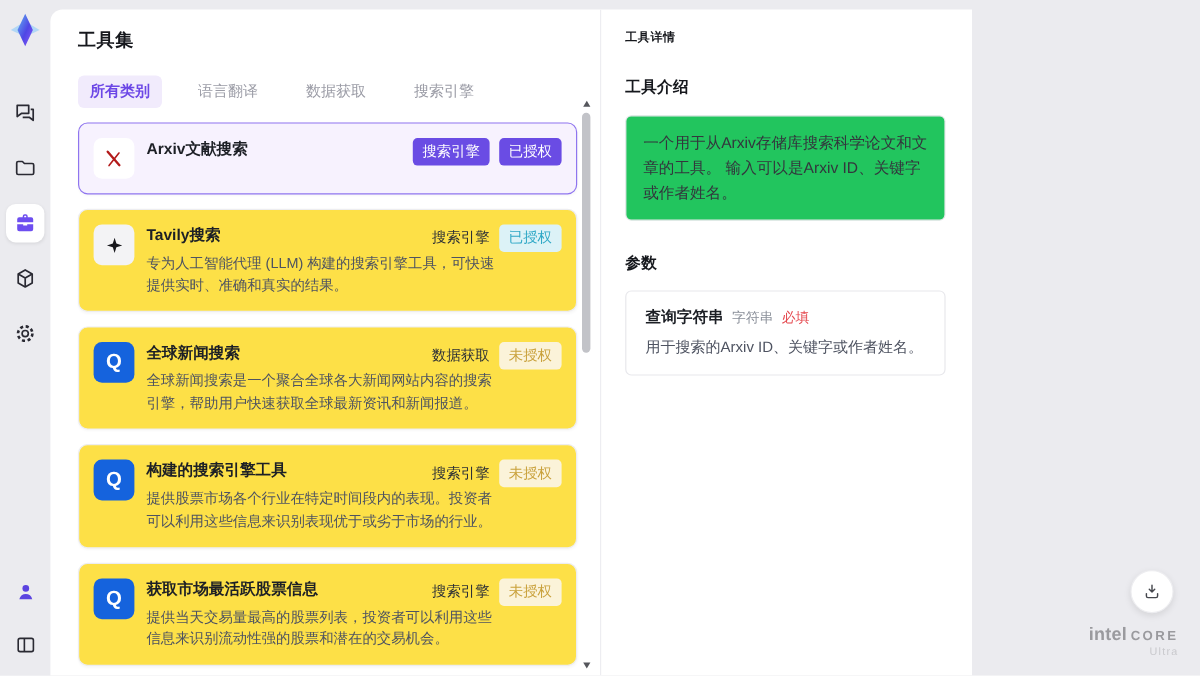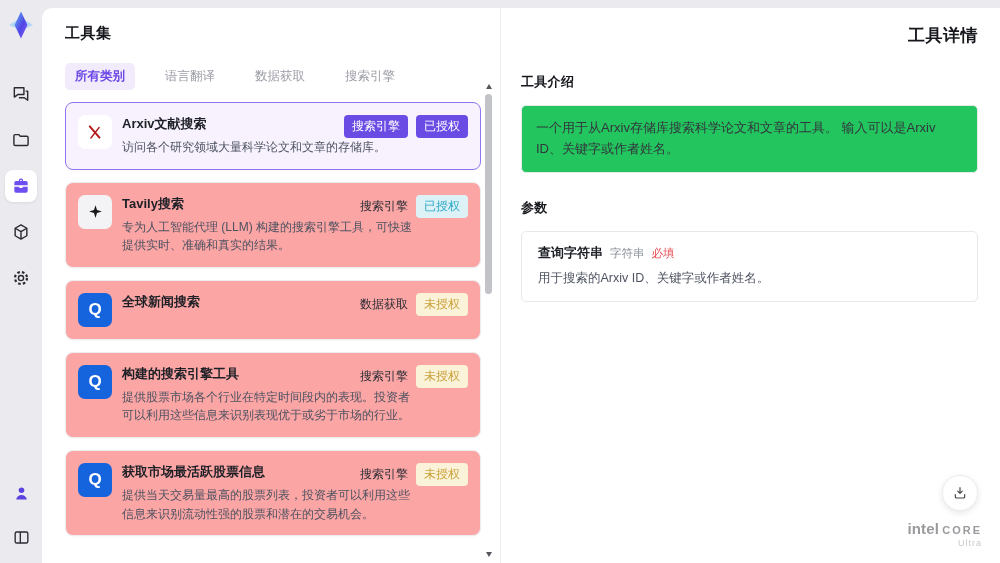--- a/index.html
+++ b/index.html
@@ -19,34 +19,34 @@
   .rail-icons { margin-top:36px; display:flex; flex-direction:column; gap:14px; align-items:center; }
   .rail-btn {
     width:32px; height:32px; border:none; background:transparent; border-radius:8px;
     display:flex; align-items:center; justify-content:center; cursor:pointer;
   }
   .rail-btn.active { background:#ffffff; box-shadow:0 1px 3px rgba(0,0,0,.08); }
   .rail-bottom { margin-top:auto; margin-bottom:10px; display:flex; flex-direction:column; gap:12px; align-items:center; }
 
   
   .surface {
-    position:absolute; left:42px; top:8px; width:958px; height:555px;
+    position:absolute; left:42px; top:8px; width:768px; height:555px;
     background:#ffffff; border-radius:10px 0 0 0; display:flex; overflow:hidden;
   }
 
   
   .list-pane { position:relative; width:458px; height:100%; padding:16px 0 0 23px; }
   .pane-title { font-size:15px; font-weight:bold; letter-spacing:.5px; }
   .tabs { display:flex; align-items:center; gap:20px; margin-top:20px; }
   .tab { font-size:12.5px; color:#9b9ca6; background:transparent; border:none; padding:5px 10px; border-radius:5px; cursor:pointer; }
   .tab.active { color:#6c47e6; background:#f1ebfc; font-weight:bold; }
 
   .cards { margin-top:12px; width:416px; display:flex; flex-direction:column; gap:12px;justify-content:flex-end; }
   .card {
-    position:relative; background:#fca5a5; border:1px solid #ededf0; border-radius:8px;
+    position:relative; background:#fde047; border:1px solid #ededf0; border-radius:8px;
     padding:12px; display:flex; gap:10px; cursor:pointer;
     box-shadow:0 1px 2px rgba(20,20,40,.03);
   }
   .card.selected { background:#f7f2fe; border:1.5px solid #8f75ef; }
   .tool-icon {
     flex:0 0 34px; width:34px; height:34px; border-radius:7px; background:#f3f3f5;
     display:flex; align-items:center; justify-content:center; font-size:17px; overflow:hidden;
   }
   .tool-icon.white { background:#ffffff; }
   .tool-icon.blue { background:#1563dd; color:#fff; font-weight:bold; font-size:17px; }
@@ -64,21 +64,21 @@
 
   
   .list-scrollbar { position:absolute; right:6px; top:74px; bottom:4px; width:10px; }
   .sb-arrow { position:absolute; left:2px; width:0; height:0; border-left:3px solid transparent; border-right:3px solid transparent; }
   .sb-arrow.up { top:2px; border-bottom:5px solid #55565c; }
   .sb-arrow.down { bottom:2px; border-top:5px solid #55565c; }
   .sb-thumb { position:absolute; left:1px; top:12px; width:7px; height:200px; background:#c2c3c8; border-radius:4px; }
 
   
   .detail-pane { position:relative; flex:1; height:100%; border-left:1px solid #ededf1; padding:16px 22px 0 20px; }
-  .detail-title { font-size:17px; font-weight:bold; letter-spacing:.5px;text-align:right; }
+  .detail-title { font-size:10px; font-weight:bold; letter-spacing:.5px; }
   .section-heading { font-size:13px; font-weight:bold; margin-top:26px; letter-spacing:.3px; }
   .info-box {
     margin-top:14px; border:1px solid #e8e8ec; border-radius:5px; background:#22c55e;
     padding:12px 14px; font-size:13px; color:#33363d; line-height:1.6;
   }
   .param-box { margin-top:14px; border:1px solid #e8e8ec; border-radius:5px; background:#fff; padding:12px 16px 14px; }
   .param-head { display:flex; align-items:baseline; gap:7px; }
   .param-name { font-size:13px; font-weight:bold; color:#1d2026; }
   .param-type { font-size:11.5px; color:#8a8f99; }
   .param-required { font-size:11.5px; color:#e5494f; }
@@ -180,21 +180,20 @@
 
         <div class="card selected">
           <div class="tool-icon white">
             <svg width="18" height="18" viewBox="0 0 24 24" fill="none" stroke-linecap="round">
               <path d="M5 4.5 L18 19.5" stroke="#b31b1b" stroke-width="2.6"></path>
               <path d="M17.5 6 L6.5 20" stroke="#b31b1b" stroke-width="1.8"></path>
             </svg>
           </div>
           <div class="card-body">
             <div class="card-title">Arxiv文献搜索</div>
-            <div class="card-desc">访问各个研究领域大量科学论文和文章的存储库。</div>
           </div>
           <div class="badges">
             <span class="cat-label purple-pill">搜索引擎</span>
             <span class="badge purple">已授权</span>
           </div>
         </div>
 
         <div class="card">
           <div class="tool-icon">
             <svg width="17" height="17" viewBox="0 0 24 24">
@@ -210,20 +209,21 @@
             <span class="badge cyan">已授权</span>
           </div>
         </div>
 
         <div class="card">
           <div class="tool-icon blue">
               <span class="q">Q</span>
             </div>
           <div class="card-body">
             <div class="card-title">全球新闻搜索</div>
+            <div class="card-desc">全球新闻搜索是一个聚合全球各大新闻网站内容的搜索引擎，帮助用户快速获取全球最新资讯和新闻报道。</div>
           </div>
           <div class="badges">
             <span class="cat-label">数据获取</span>
             <span class="badge yellow">未授权</span>
           </div>
         </div>
 
         <div class="card">
           <div class="tool-icon blue">
               <span class="q">Q</span>

